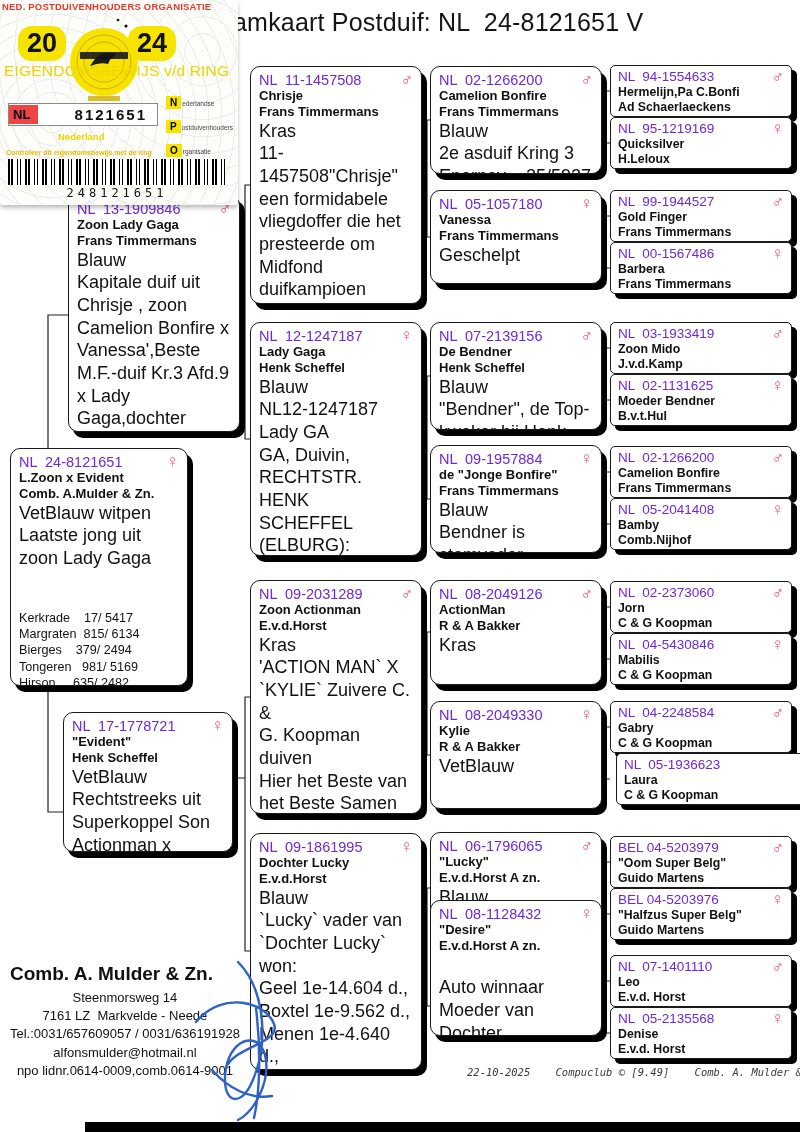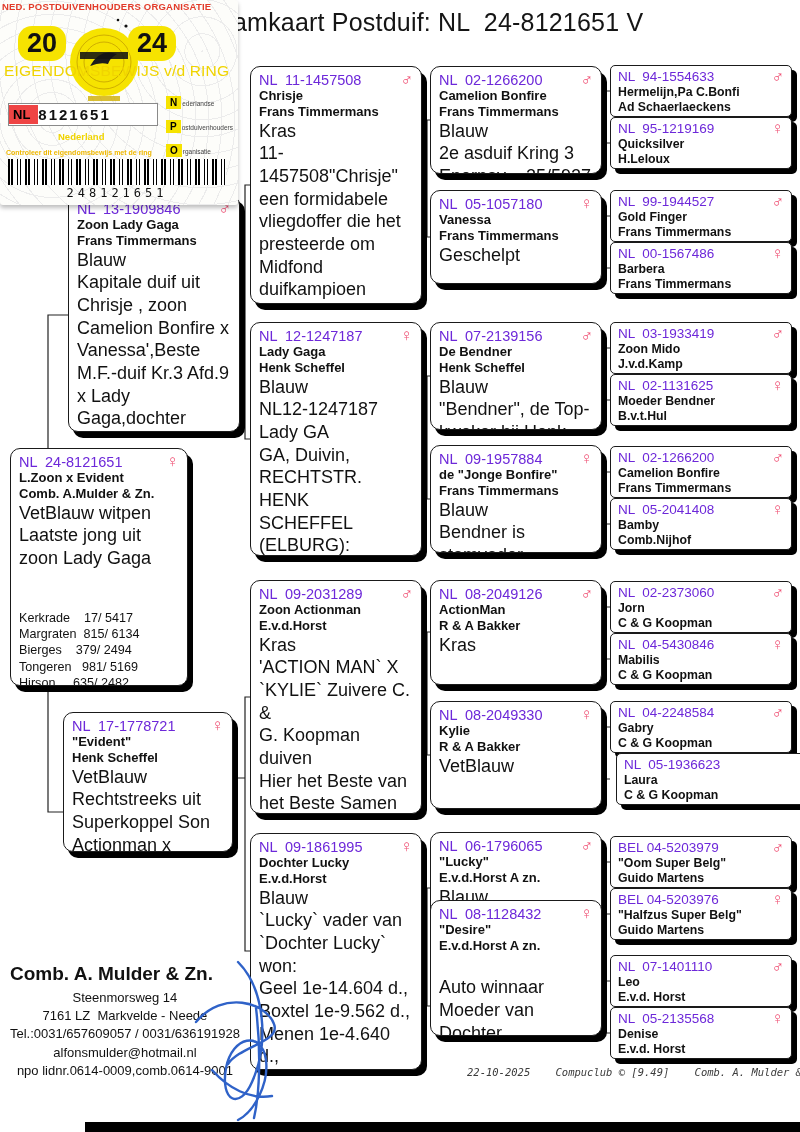--- a/index.html
+++ b/index.html
@@ -44,21 +44,21 @@
     font-size:27px;font-weight:bold;color:#111;}
   .st-year-l{left:18px;}
   .st-year-r{left:128px;text-align:right;}
   .st-emblem{position:absolute;left:68px;top:14px;z-index:-1;}
   .st-title{position:absolute;left:4px;top:62px;font-size:15.5px;font-weight:normal;
     color:#f0d400;white-space:nowrap;letter-spacing:.2px;}
   .st-dove{position:absolute;left:70px;top:112px;}
   .st-ringbox{position:absolute;left:8px;top:103px;width:150px;height:23px;background:#fff;
     border:1.5px solid #8a8a8a;display:flex;align-items:center;box-sizing:border-box;}
   .st-nl{background:#ef4444;color:#000;font-weight:bold;font-size:13px;padding:2px 8px 2px 4px;}
-  .st-num{flex:1;text-align:left;padding-right:10px;font-weight:bold;font-size:15px;letter-spacing:2px;}
+  .st-num{flex:1;text-align:right;padding-right:10px;font-weight:bold;font-size:15px;letter-spacing:2px;}
   .st-region{position:absolute;left:58px;top:131px;color:#f0d400;font-weight:bold;font-size:9.5px;}
   .st-npo{position:absolute;left:166px;top:92px;}
   .st-npo-row{margin-bottom:6px;white-space:nowrap;}
   .st-npo-letter{display:inline-block;background:#f6e300;color:#000;font-weight:bold;
     font-size:10px;padding:1px 4px;}
   .st-npo-rest{font-size:6.5px;color:#444;margin-left:1px;}
   .st-note{position:absolute;left:6px;top:149px;color:#efb800;font-weight:bold;font-size:7px;white-space:nowrap;}
   .st-barcode{position:absolute;left:8px;top:159px;width:218px;height:26px;
     background:repeating-linear-gradient(90deg,#000 0 2px,#fff 2px 3px,#000 3px 5px,#fff 5px 9px,#000 9px 10px,#fff 10px 12px,#000 12px 13px,#fff 13px 17px);}
   .st-barcode-num{position:absolute;left:8px;top:186px;width:218px;text-align:center;

